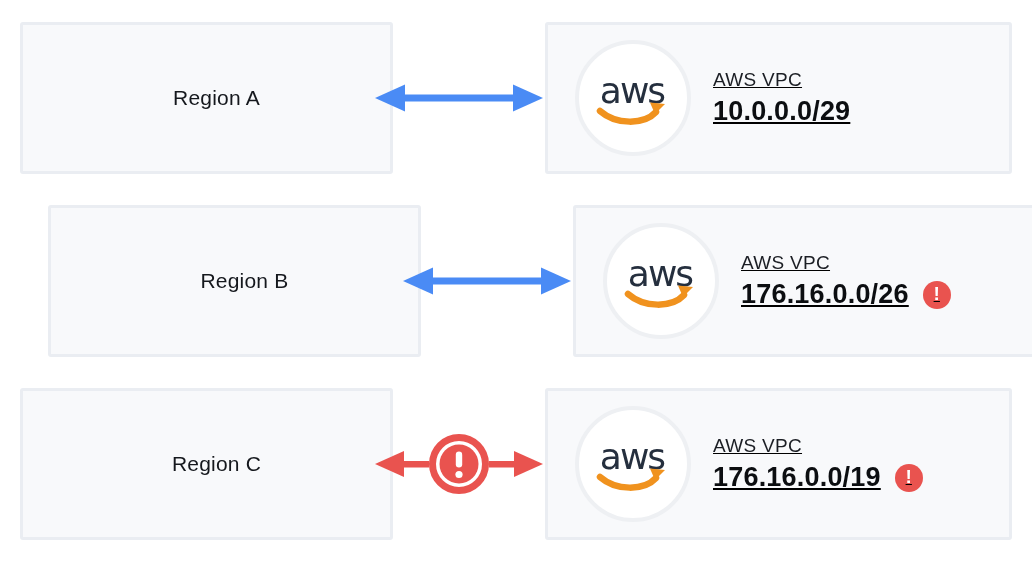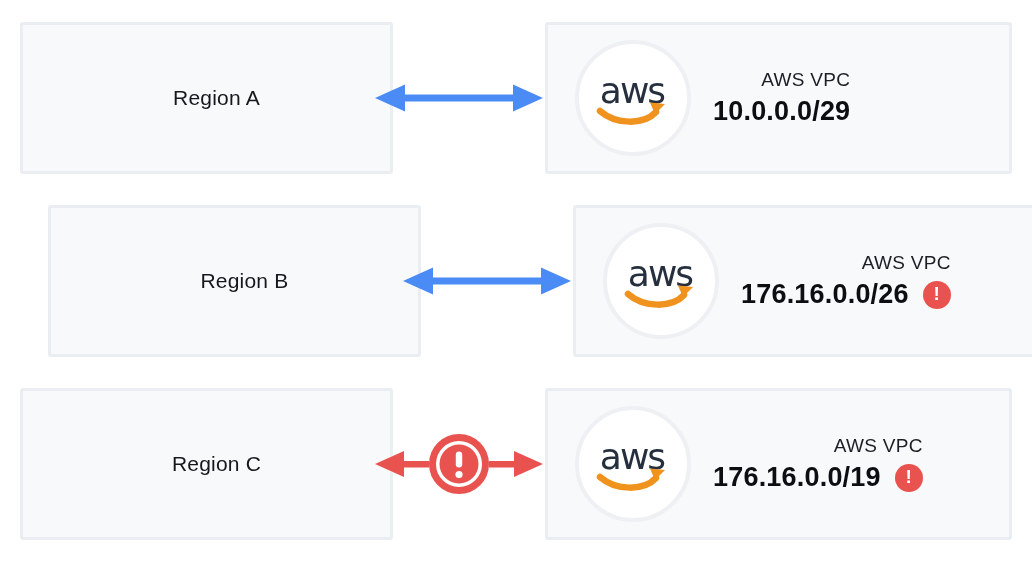--- a/index.html
+++ b/index.html
@@ -57,36 +57,36 @@
     position: absolute;
     left: 545px;
     top: 0;
     width: 461px;
     height: 146px;
     background: #f8f9fb;
     border: 3px solid #eaedf2;
     border-radius: 3px;
     display: flex;
     align-items: center;
+    text-decoration: underline;
   }
   .aws-circle {
     width: 108px;
     height: 108px;
     margin-left: 27px;
     background: #ffffff;
     border: 4px solid #eef0f3;
     border-radius: 50%;
     display: flex;
     align-items: center;
     justify-content: center;
     flex: 0 0 auto;
   }
   .vpc-text {
     margin-left: 22px;
-    text-align: right;
   }
   .vpc-label {
     font-size: 19px;
     color: #1b1e24;
     margin-bottom: 5px;
     letter-spacing: 0.3px;
   }
   .vpc-value-row {
     display: flex;
     align-items: center;

